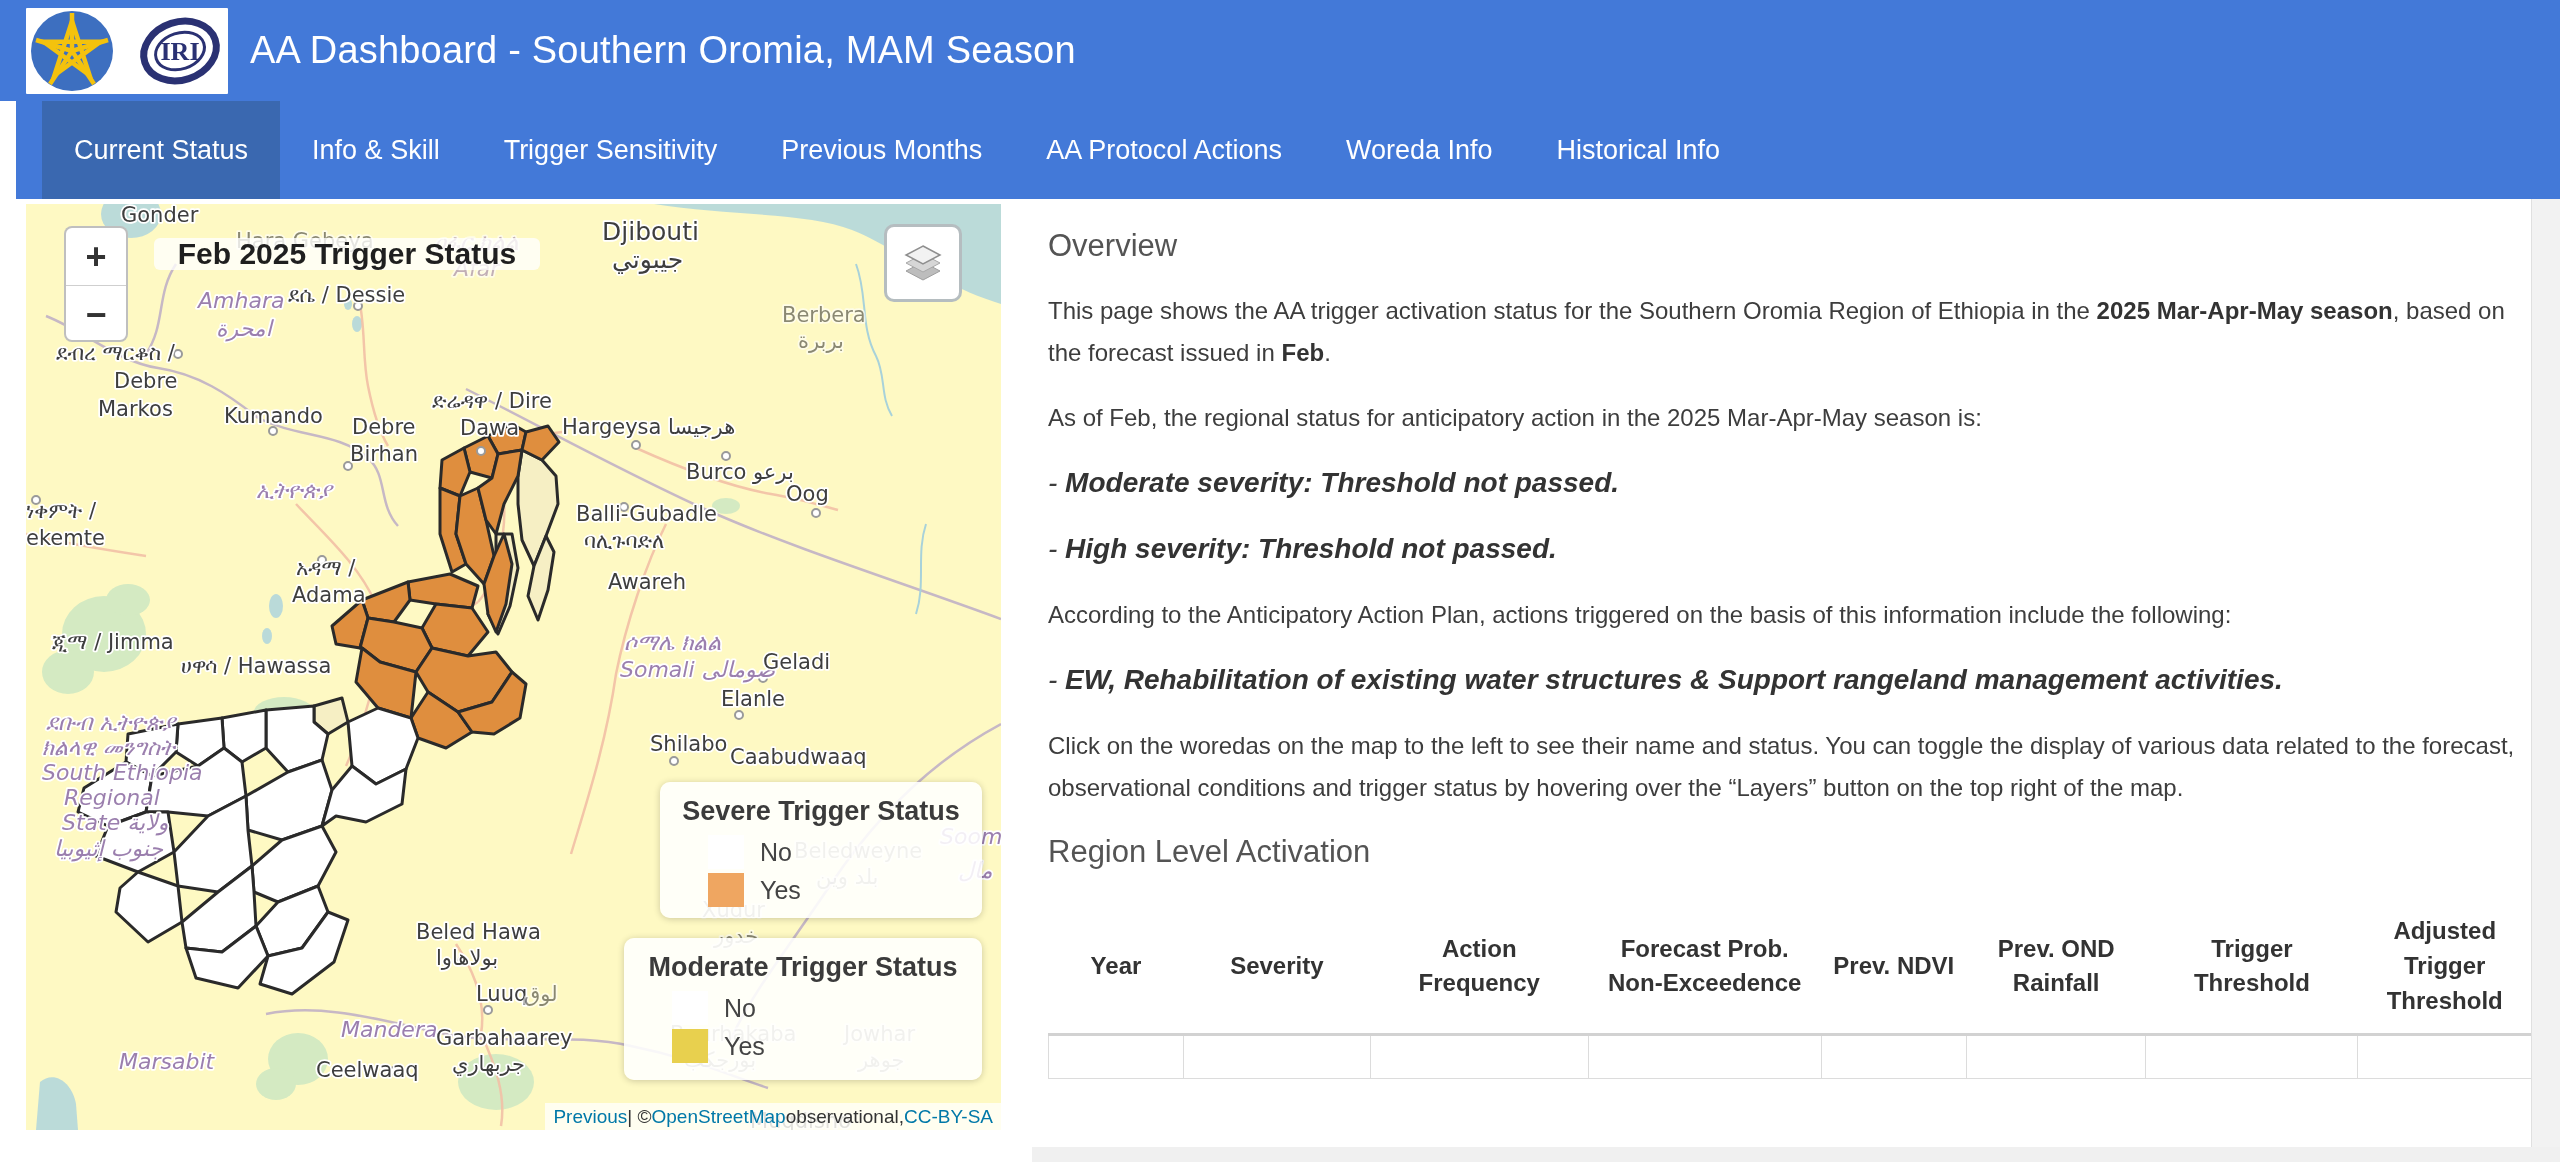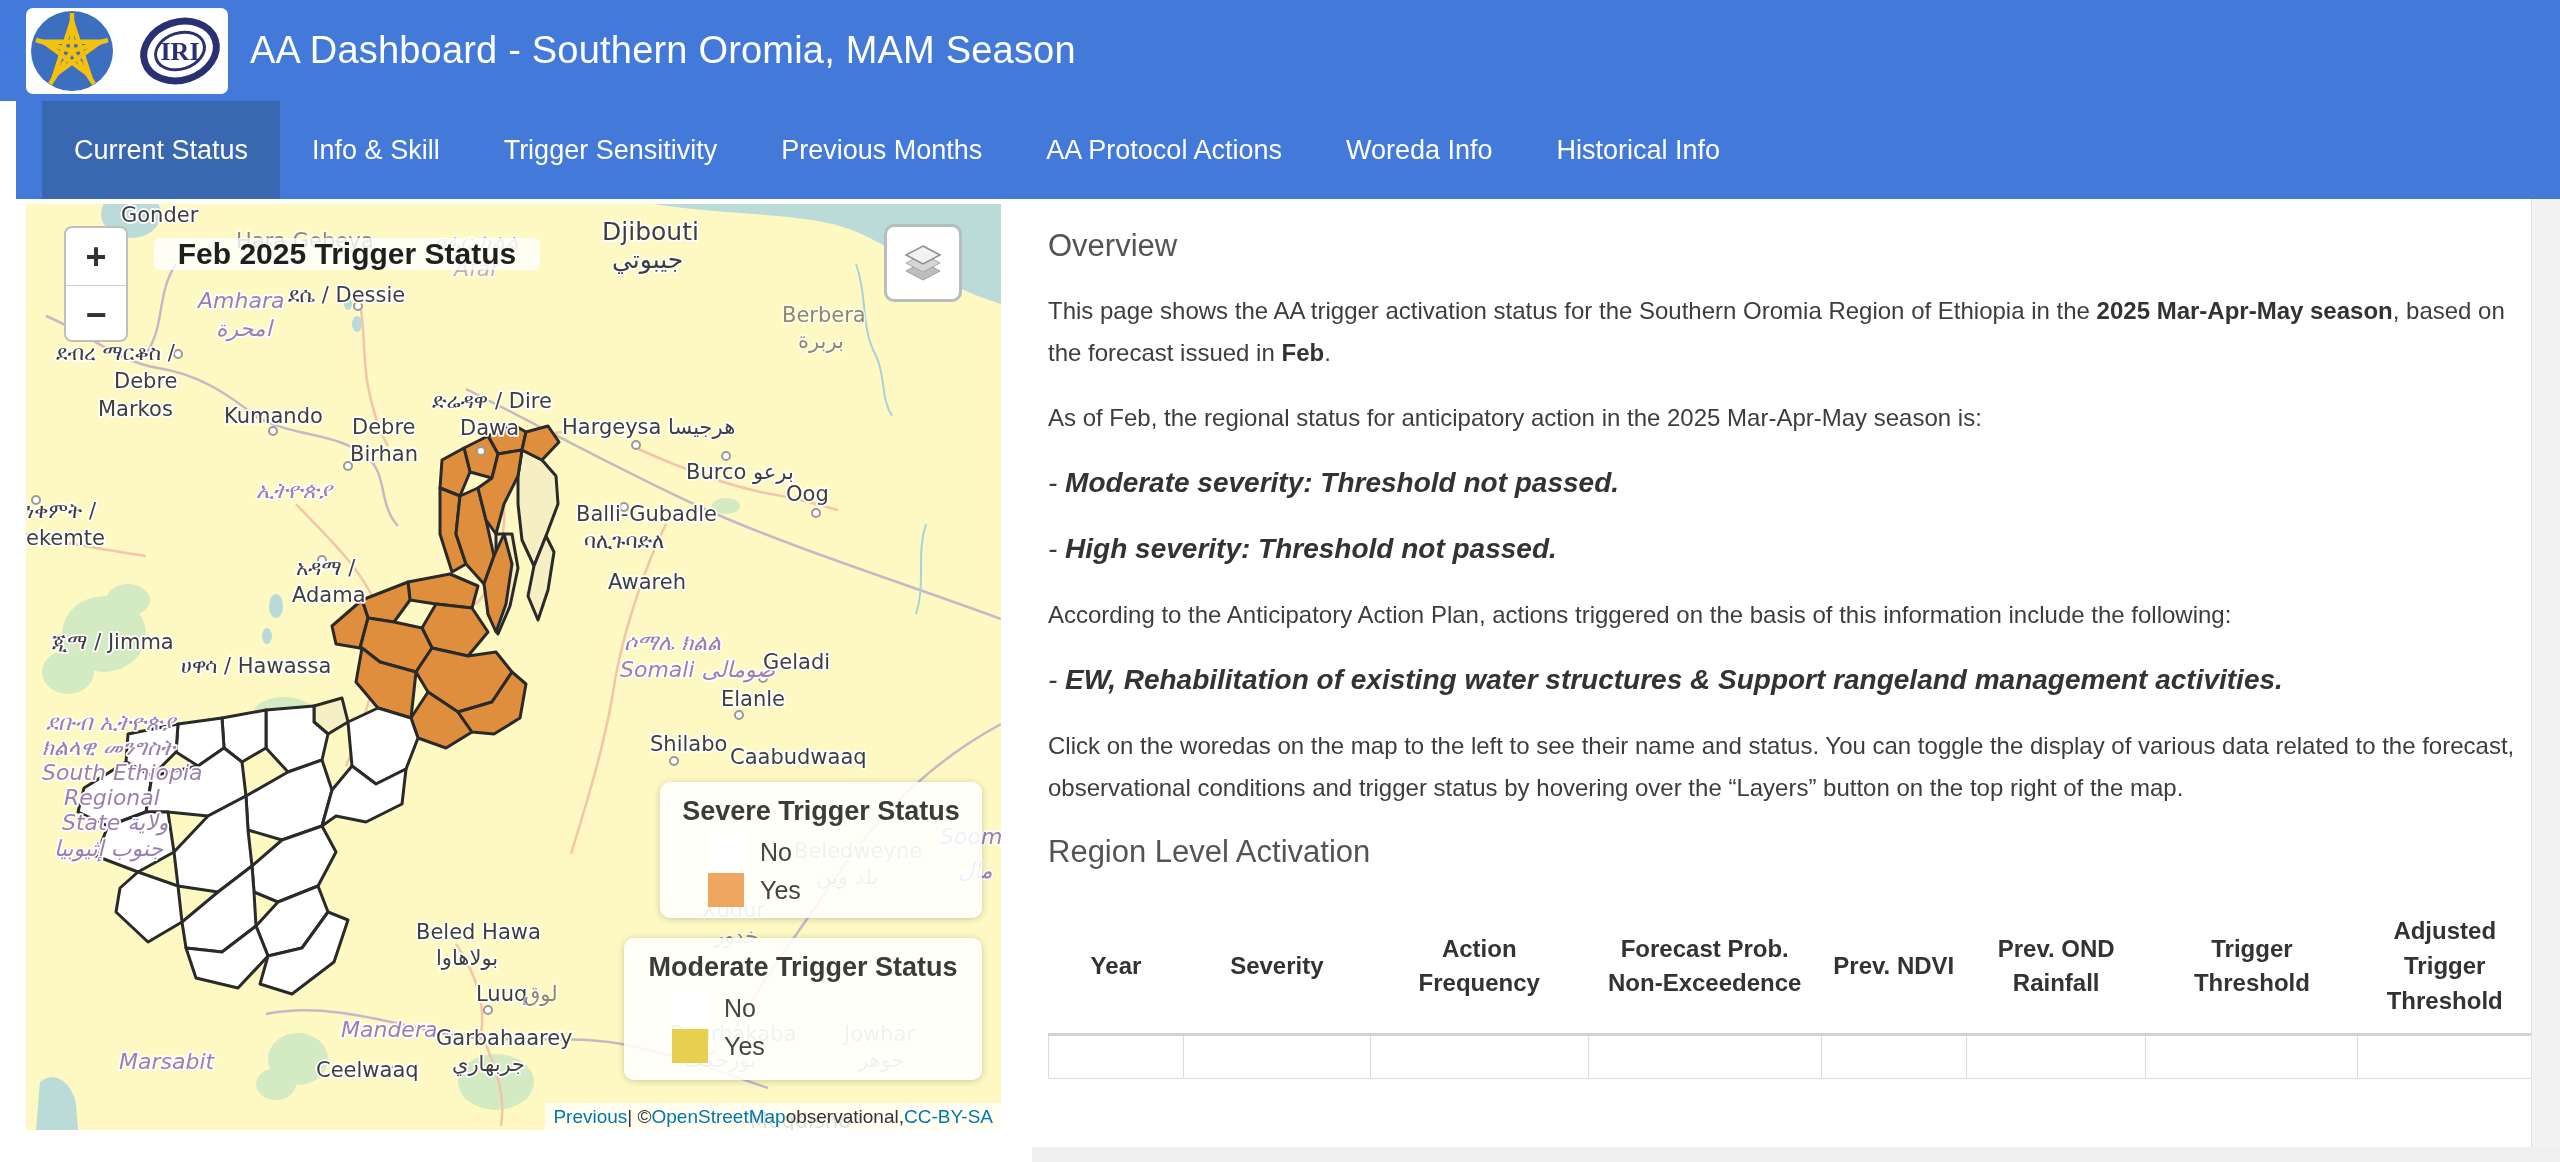--- a/index.html
+++ b/index.html
@@ -1,21 +1,21 @@
 <!DOCTYPE html>
 <html><head>
 <meta charset="utf-8">
 <style>
   * { margin:0; padding:0; box-sizing:border-box; }
   html,body { width:2560px; height:1162px; overflow:hidden; background:#ffffff;
               font-family:"Liberation Sans", sans-serif; }
 
   
   .topbar { position:absolute; left:0; top:0; width:2560px; height:101px; background:#4379d8; }
-  .logo-box { position:absolute; left:26px; top:8px; width:202px; height:86px; background:#ffffff; border-radius:7px; }
+  .logo-box { position:absolute; left:26px; top:8px; width:202px; height:86px; background:#ffffff; border-radius:1px; }
   .app-title { position:absolute; left:250px; top:0; height:101px; display:flex; align-items:center;
                color:#ffffff; font-size:38px; letter-spacing:.2px; }
 
   
   .navbar { position:absolute; left:16px; top:101px; width:2560px; height:98px; background:#4379d8;
             display:flex; align-items:stretch; }
   .nav-tab { display:flex; align-items:center; padding:0 32px; color:#ffffff; font-size:27px; cursor:pointer; }
   .nav-tab.active { background:#3a68b0; }
   .navbar .spacer-left { width:26px; }
 

